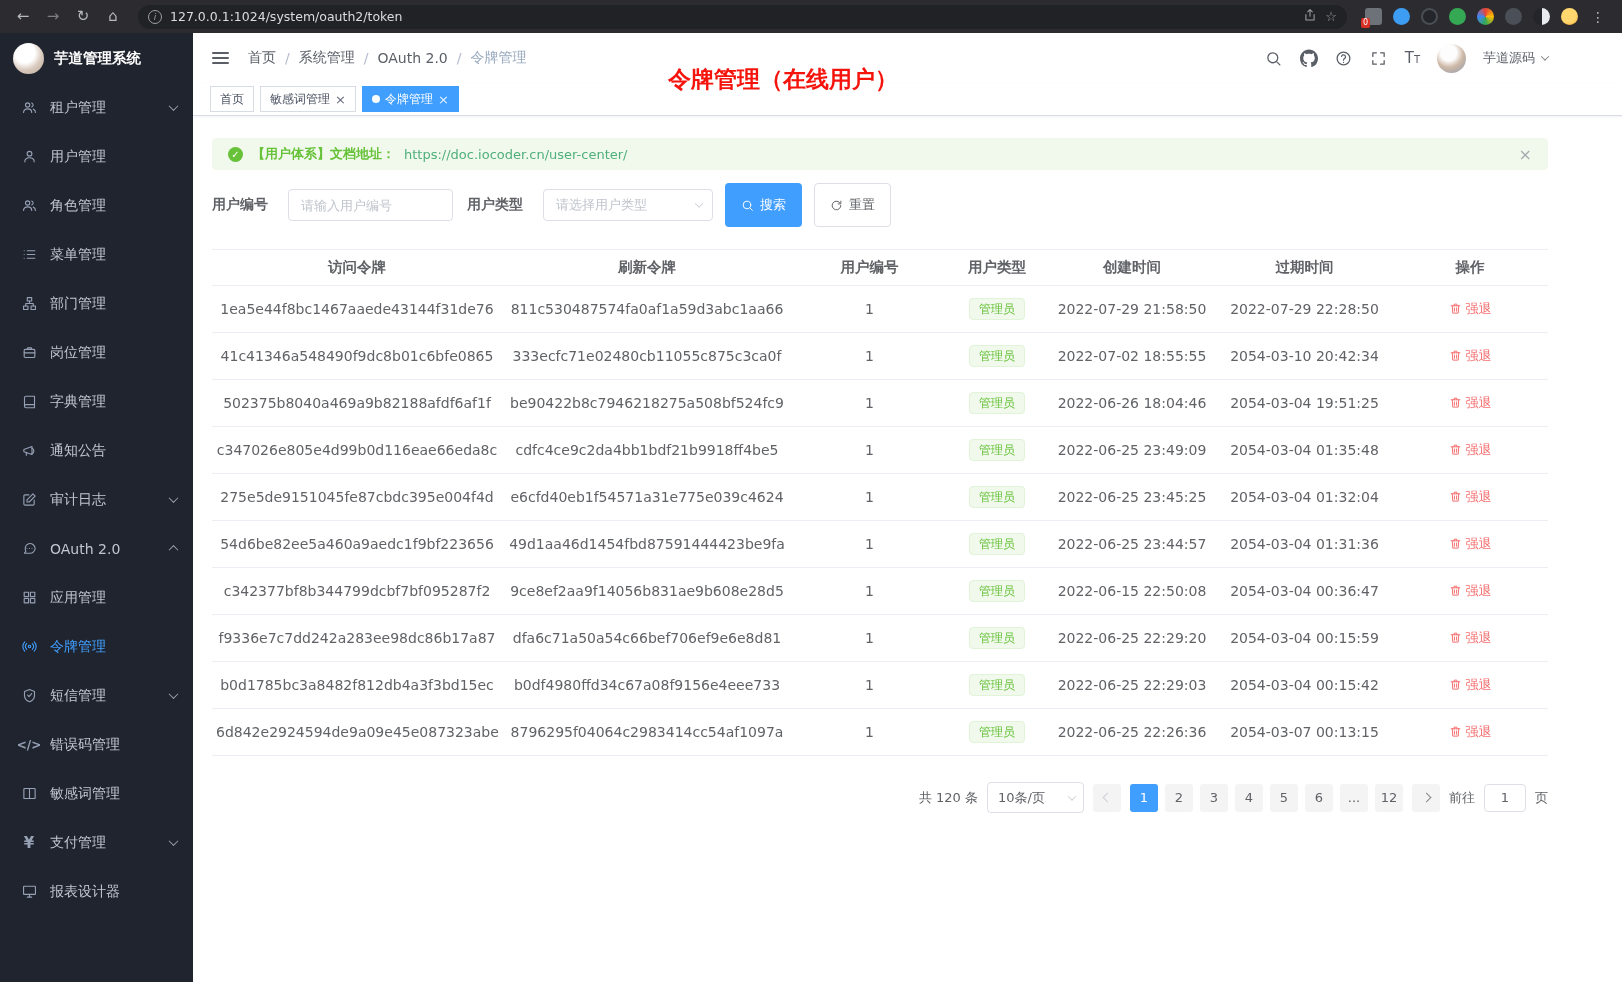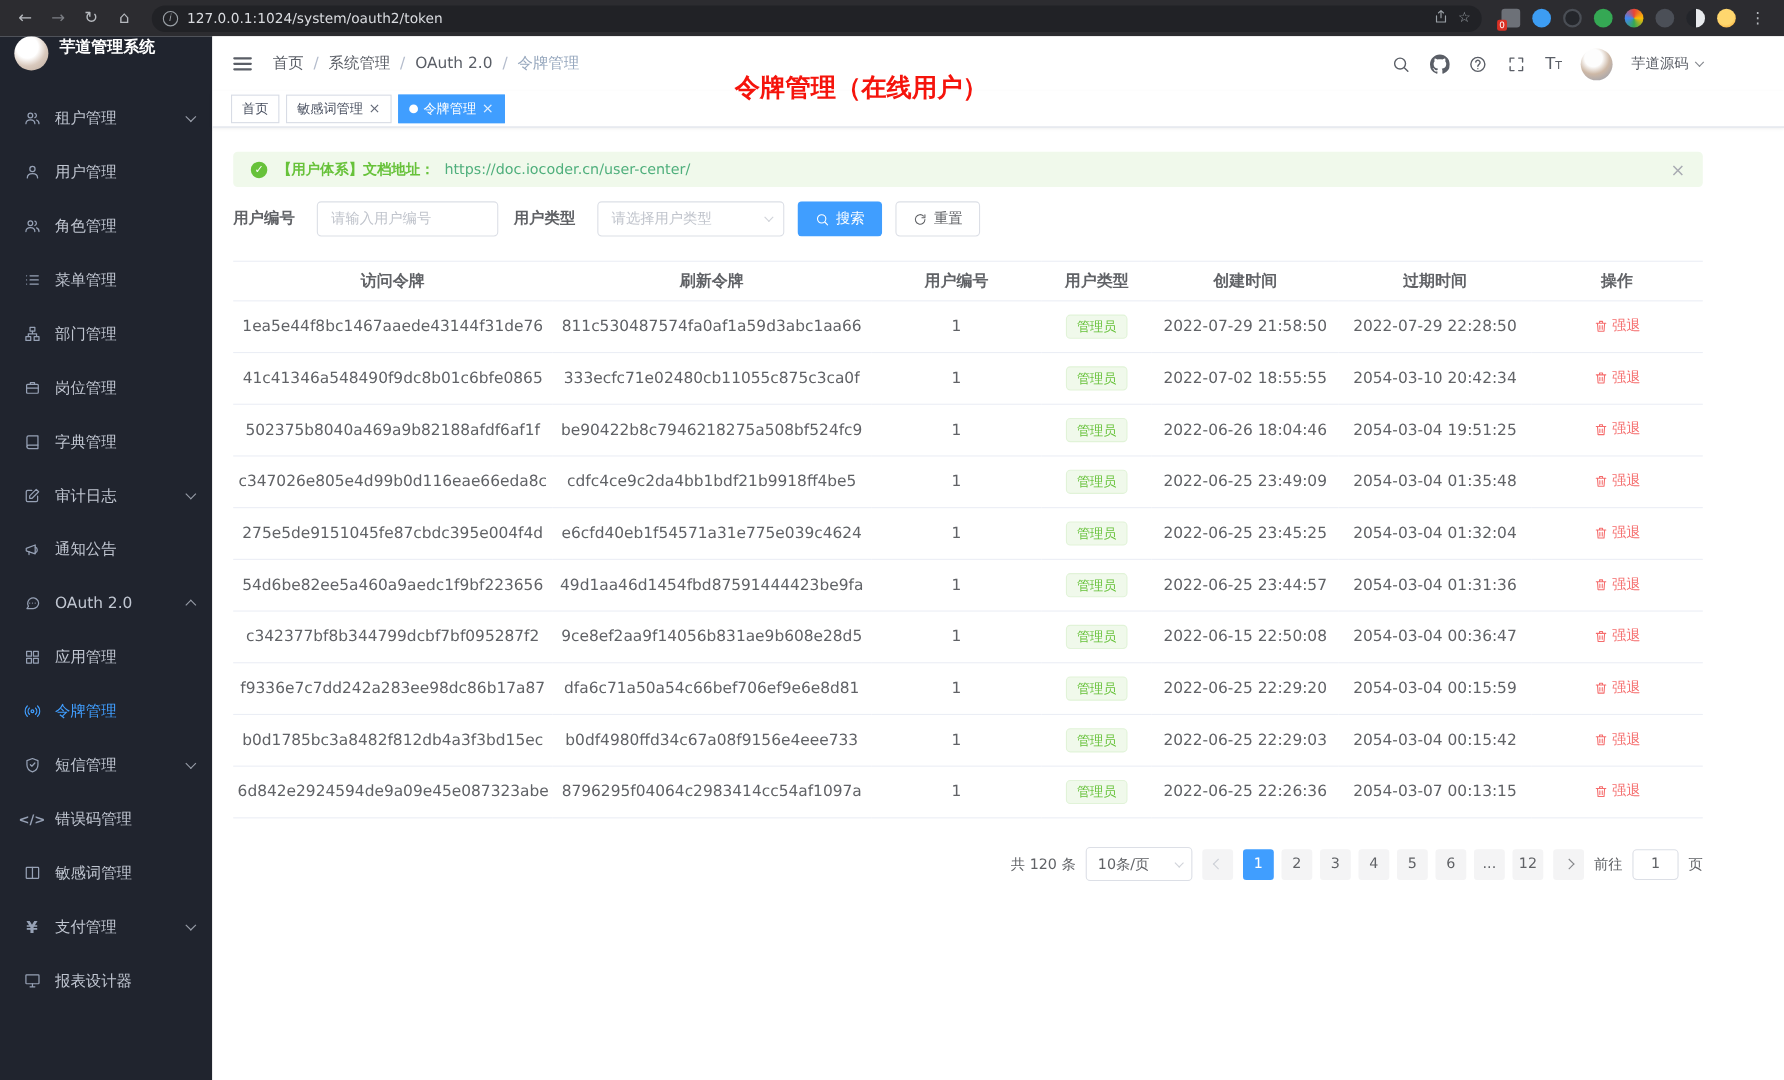--- a/index.html
+++ b/index.html
@@ -20,21 +20,21 @@
   .exts{display:flex;align-items:center;gap:11px;padding:0 6px}
   .ext{width:17px;height:17px;border-radius:50%;position:relative;cursor:pointer;flex-shrink:0}
   .ext .bdg{position:absolute;left:-4px;bottom:-3px;background:#d93025;color:#fff;font-size:8px;
     padding:0 2px;border-radius:2px;line-height:10px}
   .ext.sq{border-radius:3px}
   .dots{color:#b6b9be;font-size:14px;letter-spacing:1px;margin-left:2px}
 
   
   .app{display:flex;height:949px}
   .sidebar{width:193px;background:#20242e;flex-shrink:0;color:#c0c6d1;overflow:hidden}
-  .logo{height:50px;display:flex;align-items:flex-start;gap:10px;padding-left:13px}
+  .logo{height:50px;display:flex;align-items:center;gap:10px;padding-left:13px}
   .logo-img{width:31px;height:31px;border-radius:50%;flex-shrink:0;
     background:radial-gradient(circle at 38% 32%,#ffffff 0 35%,#d9c9bd 60%,#b9a89b 100%)}
   .logo-title{color:#fff;font-weight:bold;font-size:14.5px;white-space:nowrap}
   .mi{height:49px;display:flex;align-items:center;padding:0 16px 0 21px;font-size:14px;cursor:pointer}
   .mi .mic{width:16px;height:16px;margin-right:13px;color:#96a1b5;display:inline-flex;align-items:center;justify-content:center;flex-shrink:0}
   .mic svg{width:15px;height:15px}
   .mic .txt-ic{font-size:12px;font-weight:bold}
   .mi .mil{flex:1;white-space:nowrap}
   .mi.sub{}
   .mi.active,.mi.active .mic{color:#409eff}
@@ -86,21 +86,21 @@
 
   .filters{display:flex;align-items:center;margin-bottom:22px}
   .flabel{font-size:14px;font-weight:bold;color:#606266;margin-right:20px;white-space:nowrap}
   .finput{width:165px;height:32px;border:1px solid #dcdfe6;border-radius:4px;padding:0 12px;
     font-size:13px;color:#606266;outline:none;font-family:inherit}
   .finput::placeholder{color:#c0c4cc}
   .gap14{width:14px}.gap12{width:12px}
   .fselect{width:170px;height:32px;border:1px solid #dcdfe6;border-radius:4px;padding:0 10px 0 12px;
     font-size:13px;color:#c0c4cc;display:flex;align-items:center;justify-content:space-between;cursor:pointer}
   .fselect .cv{width:6px;height:6px;color:#c0c4cc}
-  .btn{height:32px;border-radius:4px;font-size:13px;display:inline-flex;align-items:center;gap:6px;
+  .btn{height:44px;border-radius:4px;font-size:13px;display:inline-flex;align-items:center;gap:6px;
     padding:0 15px;cursor:pointer;border:1px solid transparent;font-family:inherit}
   .btn svg{width:13px;height:13px}
   .btn.primary{background:#409eff;color:#fff}
   .btn.plain{background:#fff;border-color:#dcdfe6;color:#606266}
 
   table{width:100%;border-collapse:collapse;table-layout:fixed;border-top:1px solid #ebeef5}
   th{height:36px;font-size:14.5px;color:#606266;font-weight:bold;text-align:center;
     border-bottom:1px solid #ebeef5;padding:0 4px;white-space:nowrap;overflow:hidden}
   td{height:47px;font-size:14px;color:#606266;text-align:center;border-bottom:1px solid #ebeef5;
     padding:0 4px;white-space:nowrap;overflow:hidden}
@@ -234,36 +234,36 @@
             <svg viewBox="0 0 24 24" fill="none" stroke="currentColor" stroke-width="1.8" stroke-linecap="round" stroke-linejoin="round">
               <path d="M4 19.5A2.5 2.5 0 0 1 6.5 17H20V3.5H6.5A2.5 2.5 0 0 0 4 6z"></path>
               <path d="M4 19.5A2.5 2.5 0 0 0 6.5 22H20v-5"></path>
             </svg>
           </span>
           <span class="mil">字典管理</span>
         </div>
         <div class="mi">
           <span class="mic">
             <svg viewBox="0 0 24 24" fill="none" stroke="currentColor" stroke-width="1.8" stroke-linecap="round" stroke-linejoin="round">
-              <path d="M11 4.5H5a2 2 0 0 0-2 2V19a2 2 0 0 0 2 2h12.5a2 2 0 0 0 2-2v-6"></path>
-              <path d="M17.5 3l3.5 3.5L11.5 16H8v-3.5z"></path>
-            </svg>
-          </span>
-          <span class="mil">审计日志</span>
-          <span class="cv down"></span>
-        </div>
-        <div class="mi">
-          <span class="mic">
-            <svg viewBox="0 0 24 24" fill="none" stroke="currentColor" stroke-width="1.8" stroke-linecap="round" stroke-linejoin="round">
               <path d="M3 10.5v3.5l13 4.5v-13L3 10.5z"></path>
               <path d="M16 8.5a4.5 4.5 0 0 1 0 8.5"></path>
               <path d="M7 15v4.5"></path>
             </svg>
           </span>
           <span class="mil">通知公告</span>
+        </div>
+        <div class="mi">
+          <span class="mic">
+            <svg viewBox="0 0 24 24" fill="none" stroke="currentColor" stroke-width="1.8" stroke-linecap="round" stroke-linejoin="round">
+              <path d="M11 4.5H5a2 2 0 0 0-2 2V19a2 2 0 0 0 2 2h12.5a2 2 0 0 0 2-2v-6"></path>
+              <path d="M17.5 3l3.5 3.5L11.5 16H8v-3.5z"></path>
+            </svg>
+          </span>
+          <span class="mil">审计日志</span>
+          <span class="cv down"></span>
         </div>
         <div class="mi">
           <span class="mic">
             <svg viewBox="0 0 24 24" fill="none" stroke="currentColor" stroke-width="1.8" stroke-linecap="round" stroke-linejoin="round">
               <path d="M21 11.5a8 8 0 0 1-8.5 8H4l2.2-3.2A8 8 0 1 1 21 11.5z"></path>
               <path d="M8 11.5h.01M12 11.5h.01M16 11.5h.01"></path>
             </svg>
           </span>
           <span class="mil">OAuth 2.0</span>
           <span class="cv up"></span>

